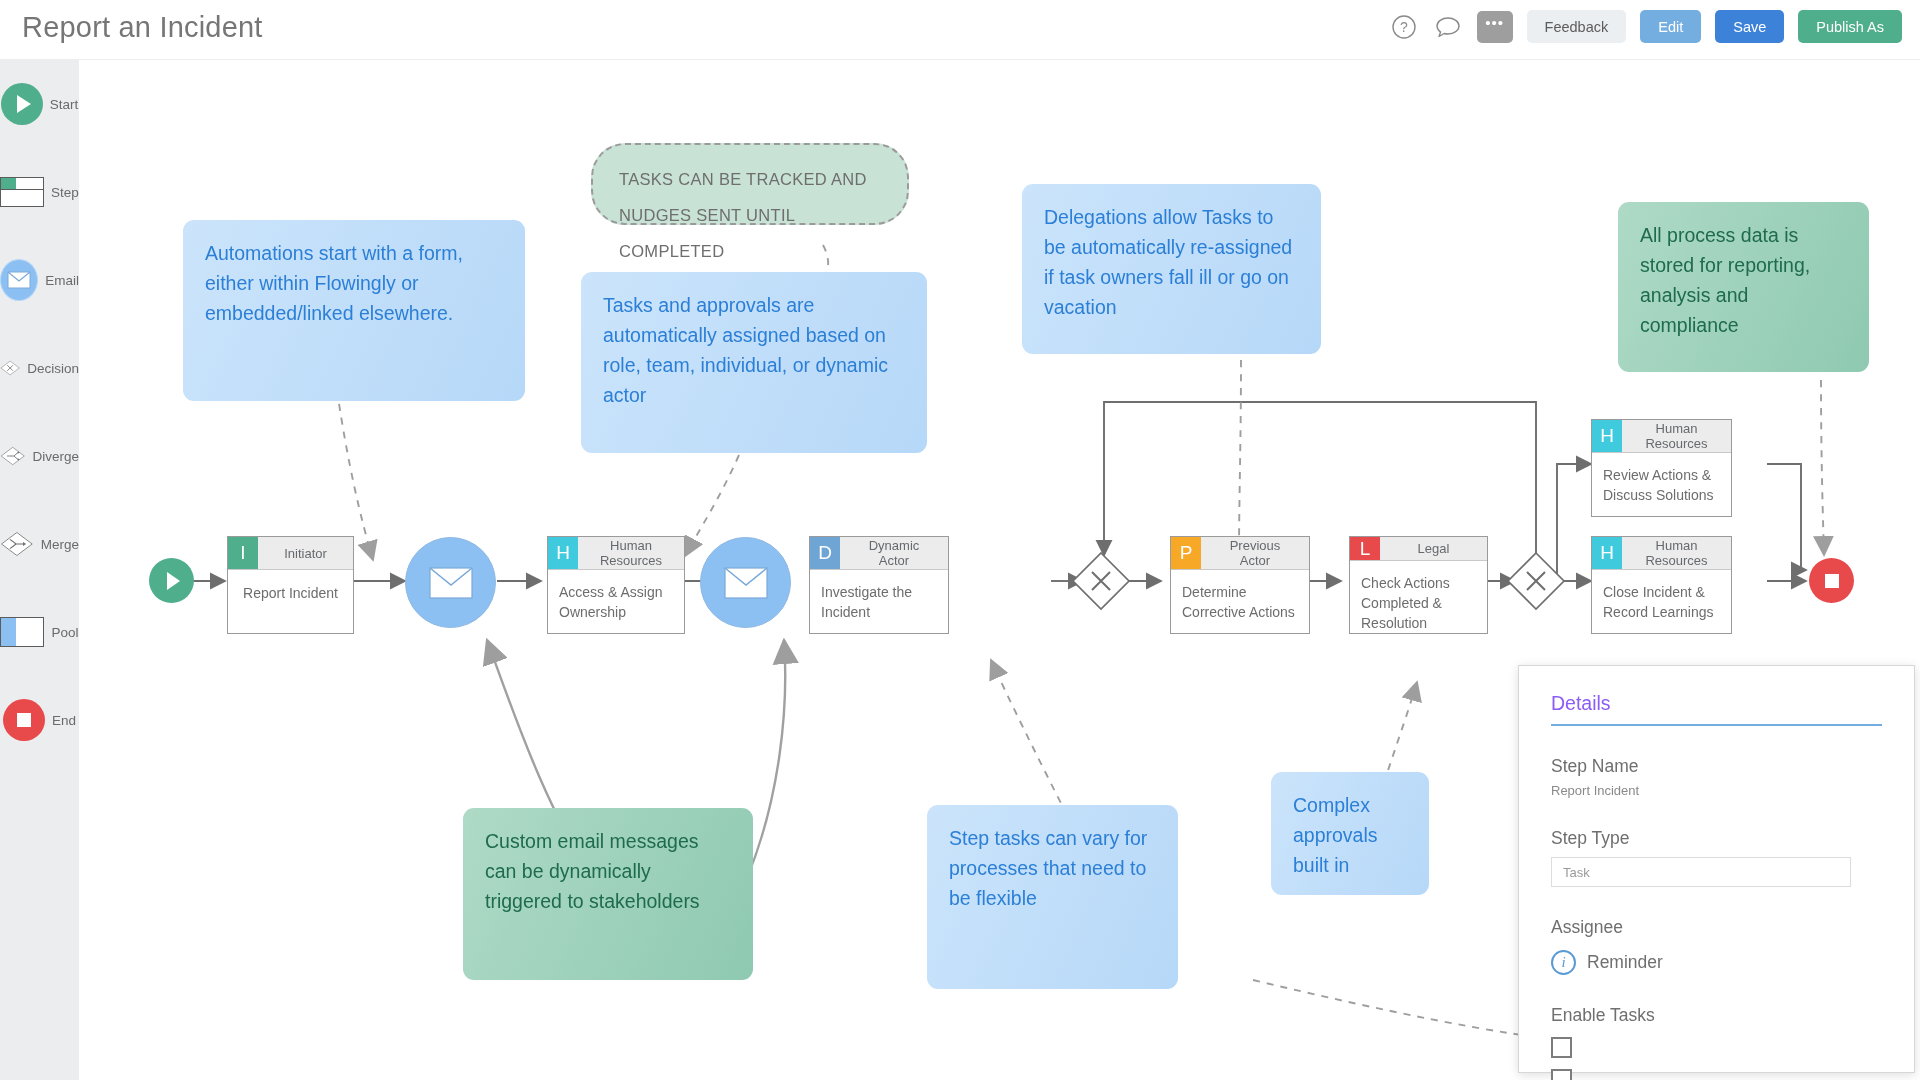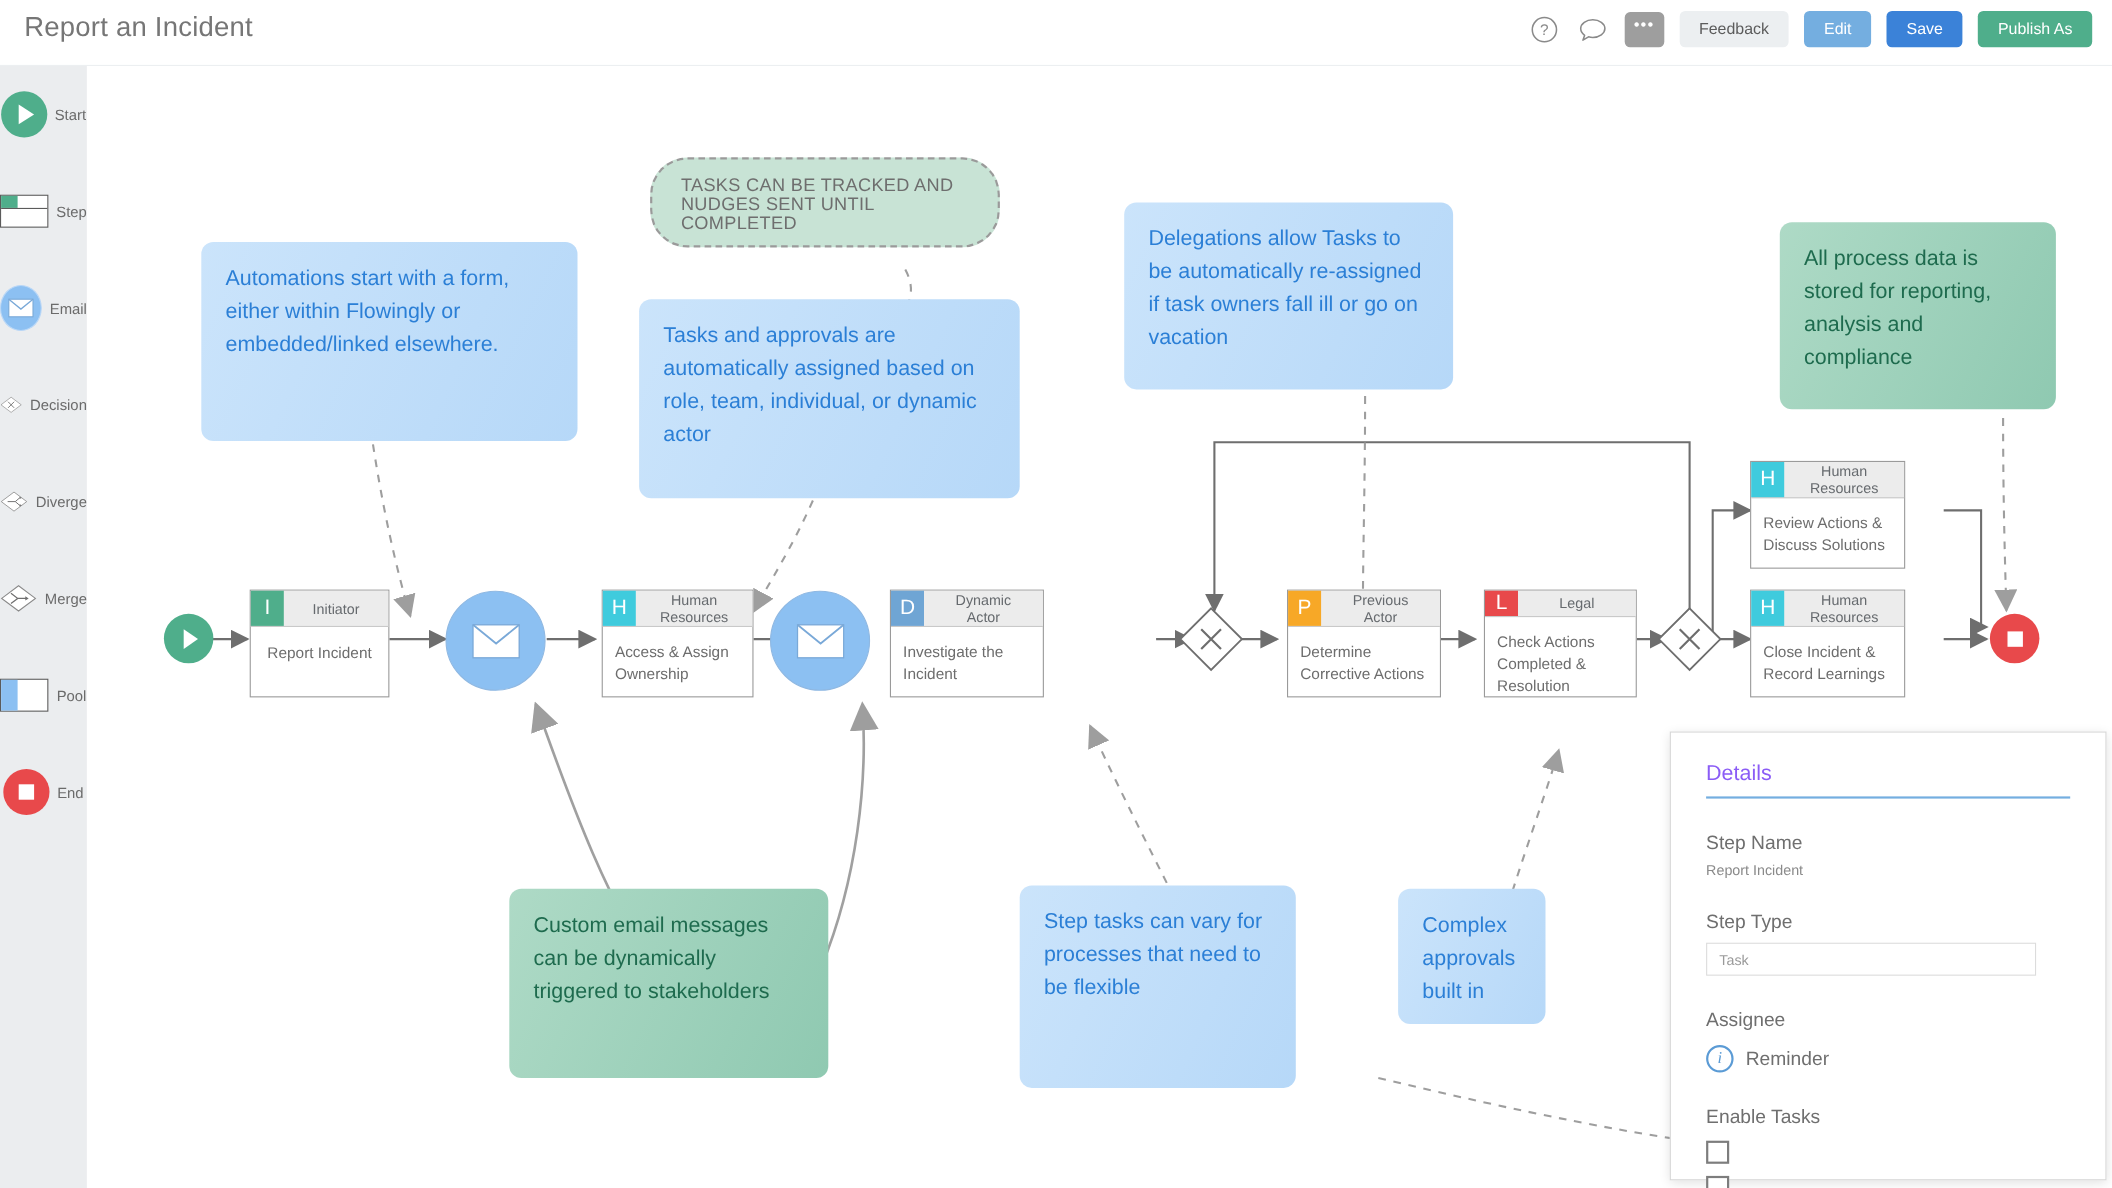--- a/index.html
+++ b/index.html
@@ -19,21 +19,21 @@
   
   #header {
     position: absolute; left: 0; top: 0;
     width: 1920px; height: 60px;
     background: #ffffff;
     border-bottom: 1px solid #eceff1;
     display: flex; align-items: center;
   }
   #page-title {
     position: absolute; left: 22px; top: 11px;
-    font-size: 25px; color: #767676; font-weight: 400;
+    font-size: 29px; color: #767676; font-weight: 400;
     letter-spacing: 0.2px;
   }
   #header-actions {
     position: absolute; right: 18px; top: 10px;
     display: flex; align-items: center; gap: 14px;
   }
   .hdr-icon {
     width: 30px; height: 30px;
     display: flex; align-items: center; justify-content: center;
     color: #8a8a8a;
@@ -113,21 +113,21 @@
     white-space: pre-line;
   }
   .callout.blue  { color: #2b7fd6; background: linear-gradient(115deg,#cbe4fb 0%, #b6d8f8 100%); }
   .callout.green { color: #1e6b4e; background: linear-gradient(115deg,#aedac6 0%, #8fc9b1 100%); }
   .callout.pill {
     border-radius: 34px;
     background: #c8e3d5;
     border: 2px dashed #9a9a9a;
     color: #6e6e6e;
     font-size: 16.5px;
-    line-height: 17px;
+    line-height: 36px;
     letter-spacing: 0.3px;
     text-align: left;
     padding: 16px 26px;
   }
 
   
   .node {
     position: absolute;
     background: #ffffff;
     border: 1px solid #9a9a9a;
@@ -380,21 +380,21 @@
     <div class="callout blue" style="left:502px; top:212px; width:346px; height:181px;">Tasks and approvals are automatically assigned based on role, team, individual, or dynamic actor</div>
 
     <div class="callout blue" style="left:943px; top:124px; width:299px; height:170px;">Delegations allow Tasks to be automatically re-assigned if task owners fall ill or go on vacation</div>
 
     <div class="callout green" style="left:1539px; top:142px; width:251px; height:170px;">All process data is stored for reporting, analysis and compliance</div>
 
     <div class="callout green" style="left:384px; top:748px; width:290px; height:172px;">Custom email messages can be dynamically  triggered to stakeholders</div>
 
     <div class="callout blue" style="left:848px; top:745px; width:251px; height:184px;">Step tasks can vary for processes that need to be flexible</div>
 
-    <div class="callout blue" style="left:1192px; top:748px; width:134px; height:123px;">Complex approvals built in</div>
+    <div class="callout blue" style="left:1192px; top:712px; width:158px; height:123px;">Complex approvals built in</div>
 
     <div class="term-node term-start" style="left:70px; top:498px; width:45px; height:45px;">
       <div class="term-tri"></div>
     </div>
 
     <div class="node" style="left:148px; top:476px; width:127px; height:98px;">
       <div class="node-hd">
         <div class="node-badge badge-green">I</div>
         <div class="node-role">Initiator</div>
       </div>

